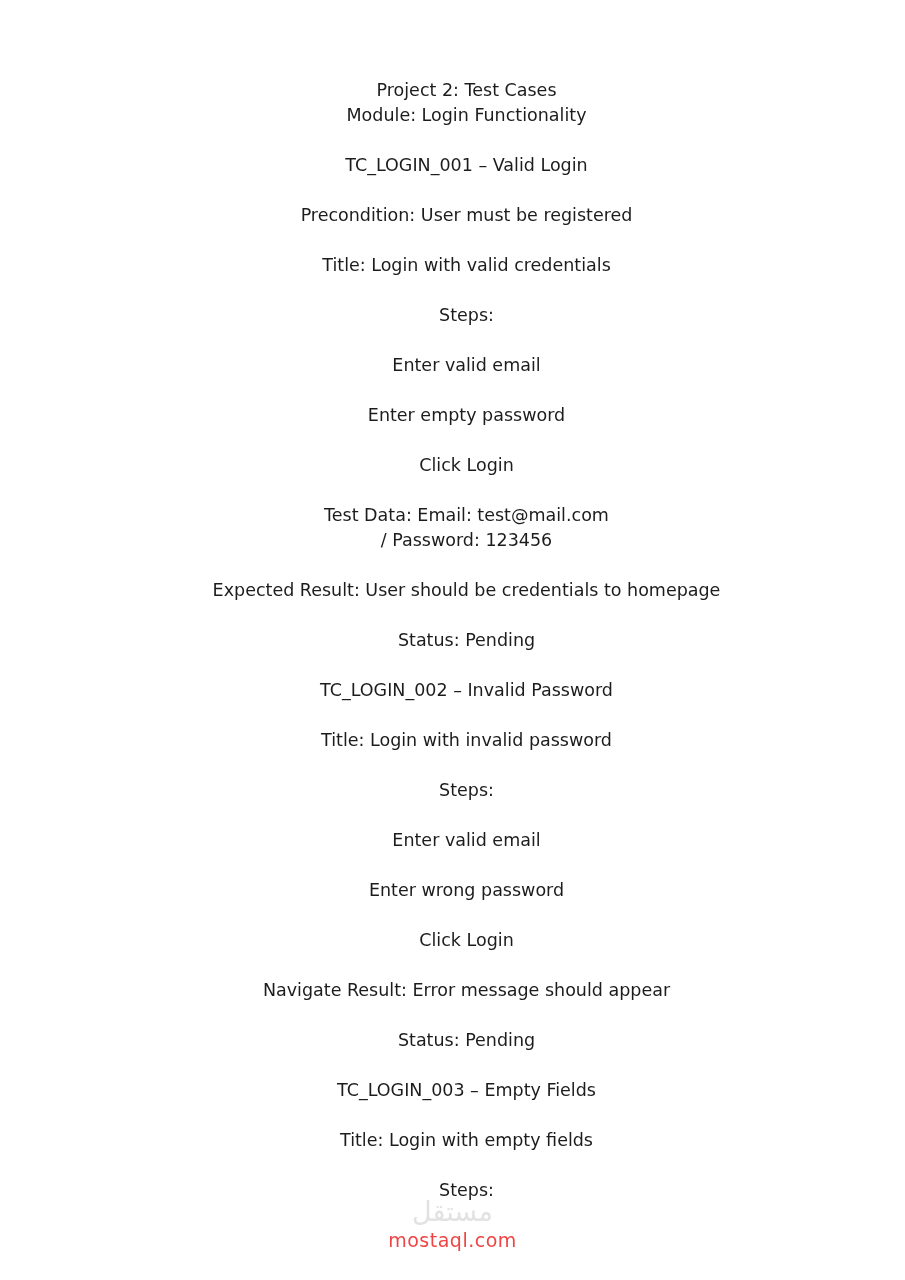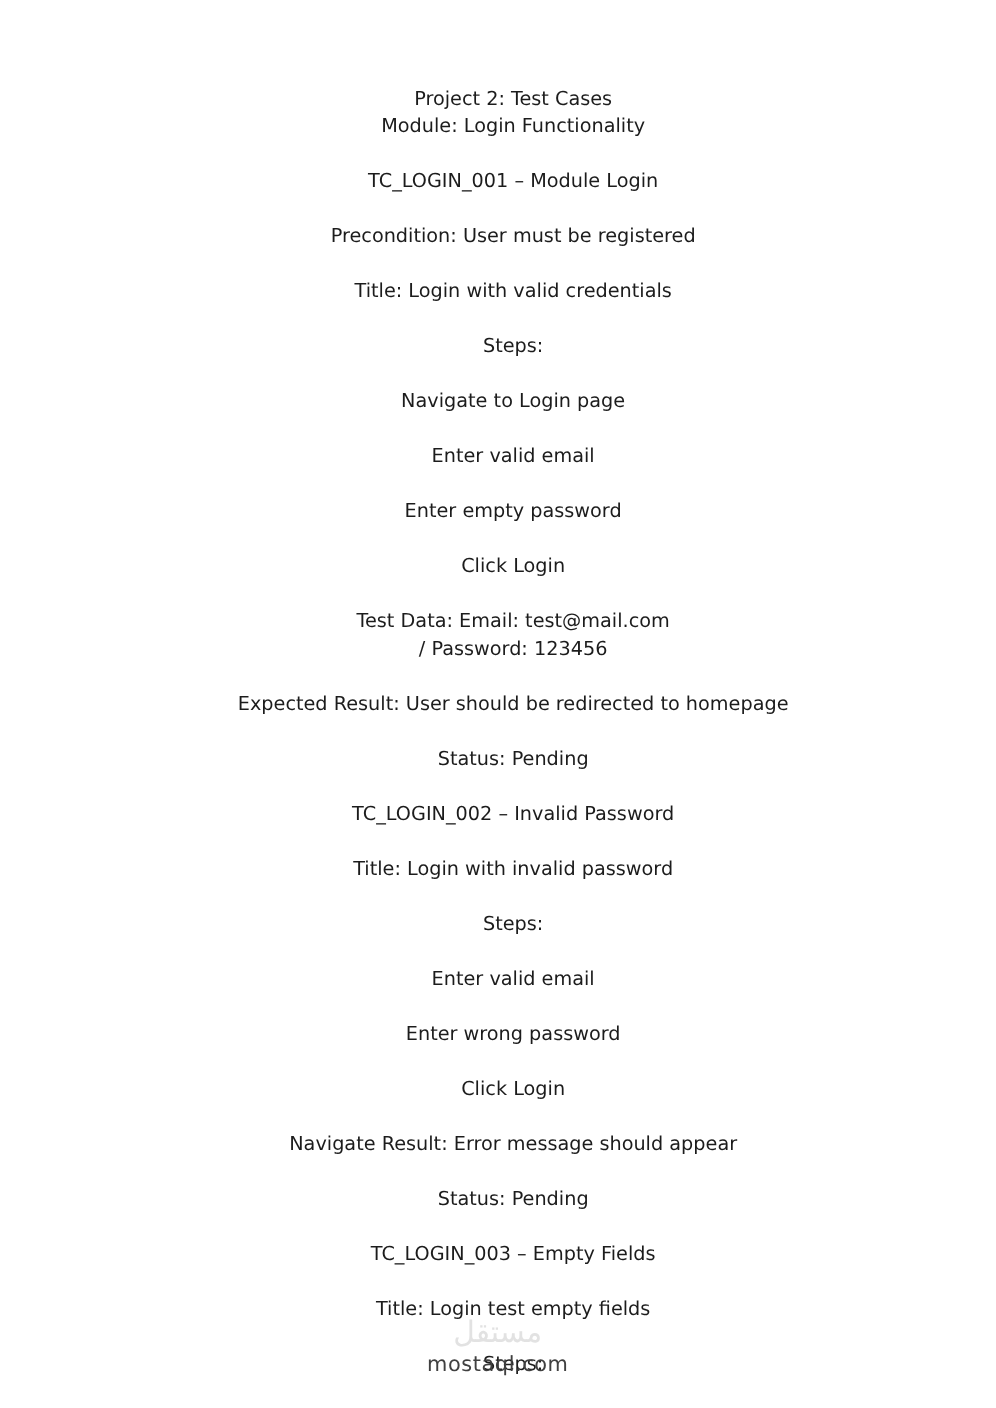--- a/index.html
+++ b/index.html
@@ -44,54 +44,53 @@
   }
   .watermark .wm-arabic {
     font-size: 27px;
     color: #e2e2e2;
     letter-spacing: 1px;
     line-height: 32px;
     font-family: "DejaVu Sans", "Liberation Sans", sans-serif;
   }
   .watermark .wm-latin {
     font-size: 19px;
-    color: #404040;
+    color: #ef4444;
     letter-spacing: 0.5px;
     line-height: 24px;
   }
 </style>
 </head>
 <body>
 
 <div class="page">
   <div id="doc-body">
       <div class="doc-line block">Project 2: Test Cases
 Module: Login Functionality</div>
-      <div class="doc-line block">TC_LOGIN_001 – Module Login</div>
+      <div class="doc-line block">TC_LOGIN_001 – Valid Login</div>
       <div class="doc-line block">Precondition: User must be registered</div>
       <div class="doc-line block">Title: Login with valid credentials</div>
       <div class="doc-line block">Steps:</div>
-      <div class="doc-line block">Navigate to Login page</div>
       <div class="doc-line block">Enter valid email</div>
       <div class="doc-line block">Enter empty password</div>
       <div class="doc-line block">Click Login</div>
       <div class="doc-line block">Test Data: Email: test@mail.com
 / Password: 123456</div>
-      <div class="doc-line block">Expected Result: User should be redirected to homepage</div>
+      <div class="doc-line block">Expected Result: User should be credentials to homepage</div>
       <div class="doc-line block">Status: Pending</div>
       <div class="doc-line block">TC_LOGIN_002 – Invalid Password</div>
       <div class="doc-line block">Title: Login with invalid password</div>
       <div class="doc-line block">Steps:</div>
       <div class="doc-line block">Enter valid email</div>
       <div class="doc-line block">Enter wrong password</div>
       <div class="doc-line block">Click Login</div>
       <div class="doc-line block">Navigate Result: Error message should appear</div>
       <div class="doc-line block">Status: Pending</div>
       <div class="doc-line block">TC_LOGIN_003 – Empty Fields</div>
-      <div class="doc-line block">Title: Login test empty fields</div>
+      <div class="doc-line block">Title: Login with empty fields</div>
       <div class="doc-line block">Steps:</div>
     </div>
 
   <div class="watermark">
     <div class="wm-arabic">مستقل</div>
     <div class="wm-latin">mostaql.com</div>
   </div>
 </div>
 
 </body></html>

